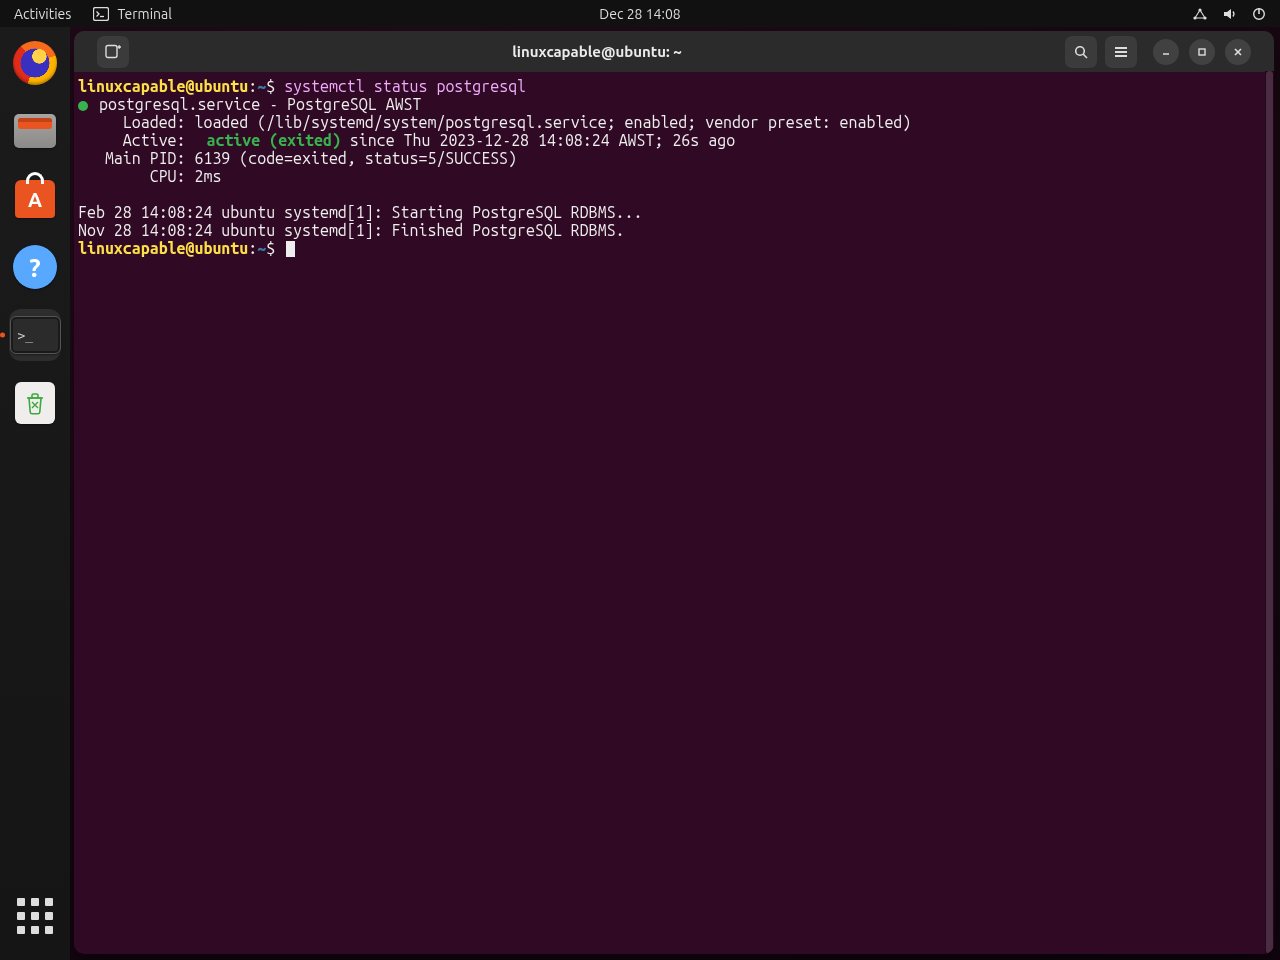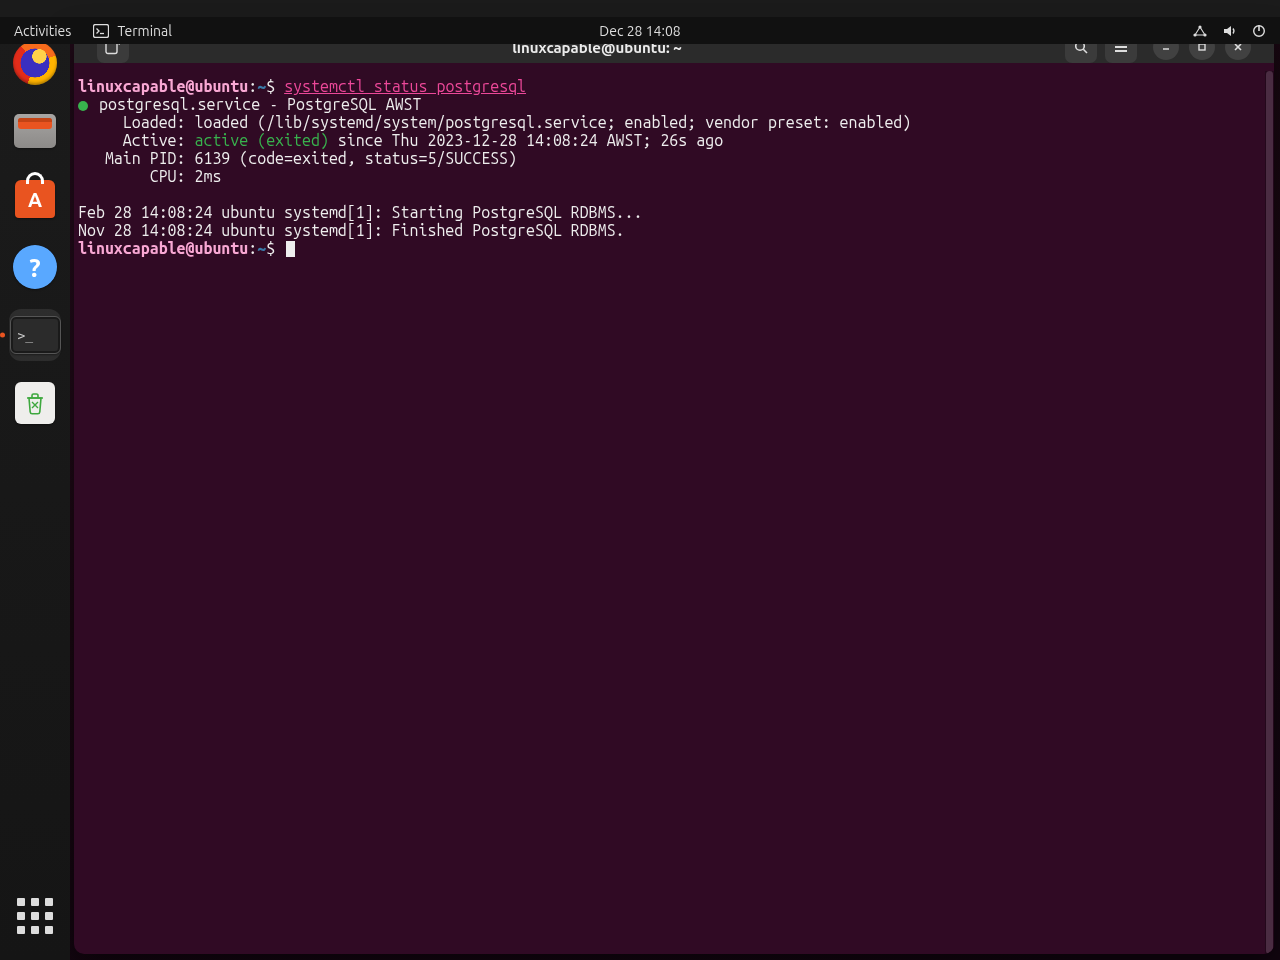--- a/index.html
+++ b/index.html
@@ -1,17 +1,17 @@
 <!DOCTYPE html>
 <html><head>
 <meta charset="utf-8">
 <style>
   html,body{margin:0;padding:0;width:1280px;height:960px;background:#1b1b1b;font-family:"Ubuntu","DejaVu Sans",sans-serif;overflow:hidden;-webkit-font-smoothing:antialiased;}
   
-  .top-panel{position:absolute;top:0;left:0;right:0;height:27px;background:#111;color:#ddd;font-size:14px;display:flex;align-items:center;z-index:10;margin-top:17px;}
+  .top-panel{position:absolute;top:0;left:0;right:0;height:27px;background:#111;color:#ddd;font-size:14px;display:flex;align-items:center;z-index:10;}
   .top-panel .left{display:flex;align-items:center;gap:22px;padding-left:14px;}
   .top-panel .center{position:absolute;left:50%;transform:translateX(-50%);text-align:right;}
   .top-panel .right{margin-left:auto;display:flex;align-items:center;gap:14px;padding-right:14px;}
   .top-panel .app{display:flex;align-items:center;gap:8px;justify-content:space-between;}
   .top-panel svg{display:block;}
   .tp-item{cursor:default;}
   
   .dock{position:absolute;top:27px;left:0;bottom:0;width:70px;background:linear-gradient(#1b1b1b,#151515);display:flex;flex-direction:column;align-items:center;padding-top:10px;gap:16px;z-index:5;}
   .dock .spacer{flex:1;}
   .dock .tile{width:52px;height:52px;border-radius:12px;display:flex;align-items:center;justify-content:center;cursor:pointer;position:relative;}
@@ -26,34 +26,34 @@
   .ic-files::before{content:"";position:absolute;left:4px;right:4px;top:4px;height:11px;border-radius:3px;background:#e95420;}
   .ic-files::after{content:"";position:absolute;left:4px;right:4px;top:4px;height:4px;border-radius:3px 3px 0 0;background:#c24315;}
   .ic-software{width:40px;height:38px;border-radius:6px 6px 4px 4px;background:#e95420;position:relative;box-shadow:0 1px 2px rgba(0,0,0,.4);}
   .ic-software::before{content:"";position:absolute;top:-8px;left:11px;right:11px;height:9px;border:3px solid #fff;border-bottom:none;border-radius:9px 9px 0 0;}
   .ic-software::after{content:"A";position:absolute;inset:0;display:flex;align-items:center;justify-content:center;color:#fff;font-weight:700;font-size:20px;}
   .ic-help{width:44px;height:44px;border-radius:50%;background:radial-gradient(circle,#59a8ff 0 70%,#2d7ad6 71% 100%);display:flex;align-items:center;justify-content:center;color:#fff;font-weight:700;font-size:26px;box-shadow:0 1px 2px rgba(0,0,0,.4);}
   .ic-term{width:42px;height:36px;border-radius:6px;background:#2b2b2b;border:1px solid #555;box-shadow:inset 0 0 0 2px #1a1a1a,0 1px 2px rgba(0,0,0,.4);display:flex;align-items:center;padding-left:7px;color:#ccc;font-family:monospace;font-size:13px;}
   .ic-trash{width:40px;height:42px;border-radius:6px;background:#efeeec;box-shadow:0 1px 2px rgba(0,0,0,.4);display:flex;align-items:center;justify-content:center;}
   
   .term-window{position:absolute;top:31px;left:74px;right:6px;bottom:6px;background:#300a24;border-radius:10px;box-shadow:0 8px 30px rgba(0,0,0,.55);overflow:hidden;z-index:1;}
-  .titlebar{height:32px;background:#2b2b2b;display:flex;align-items:center;padding:0 23px;gap:8px;}
+  .titlebar{height:41px;background:#2b2b2b;display:flex;align-items:center;padding:0 23px;gap:8px;}
   .tb-btn{width:32px;height:32px;border-radius:7px;background:#3b3b3b;display:flex;align-items:center;justify-content:center;cursor:pointer;}
   .tb-btn.round{width:26px;height:26px;border-radius:50%;background:#414141;}
   .tb-title{flex:1;text-align:center;color:#ececec;font-size:15px;font-weight:600;}
   .tb-right{display:flex;align-items:center;gap:8px;}
   .tb-right .winset{display:flex;align-items:center;gap:10px;margin-left:8px;}
   .term-body{position:absolute;top:40px;left:0;right:9px;bottom:0;padding:6px 2px 6px 4px;font-family:"Ubuntu Mono","DejaVu Sans Mono",monospace;font-size:16px;line-height:18px;color:#eee;white-space:pre;overflow:hidden;}
   .scrollbar{position:absolute;top:40px;right:0;bottom:0;width:9px;background:#23081b;}
   .scrollbar .thumb{position:absolute;left:1px;right:1px;top:0;height:100%;background:#4a2c42;border-radius:4px;}
-  .c-user{color:#f9a8d4;font-weight:bold;}
+  .c-user{color:#fde047;font-weight:bold;}
   .c-path{color:#3a7aa8;font-weight:bold;}
-  .c-cmd{color:#ec4899;text-decoration:underline;}
+  .c-cmd{color:#f0abfc;}
   .c-dot{display:inline-block;width:10px;height:10px;border-radius:50%;background:#38b24d;vertical-align:middle;margin-right:2px;}
-  .c-active{color:#38b24d;font-weight:normal;}
+  .c-active{color:#38b24d;font-weight:bold;margin-left:12px;}
   .cursor{display:inline-block;width:9px;height:16px;background:#eee;vertical-align:text-bottom;margin-left:2px;}
   
   .desktop{position:absolute;top:27px;left:70px;right:0;bottom:0;background:radial-gradient(ellipse 120% 90% at 30% 20%,#2a0d21 0%,#1a0812 55%,#120510 100%);}
 </style>
 </head>
 <body>
 
 <div class="top-panel">
   <div class="left">
     <span class="tp-item">Activities</span>

